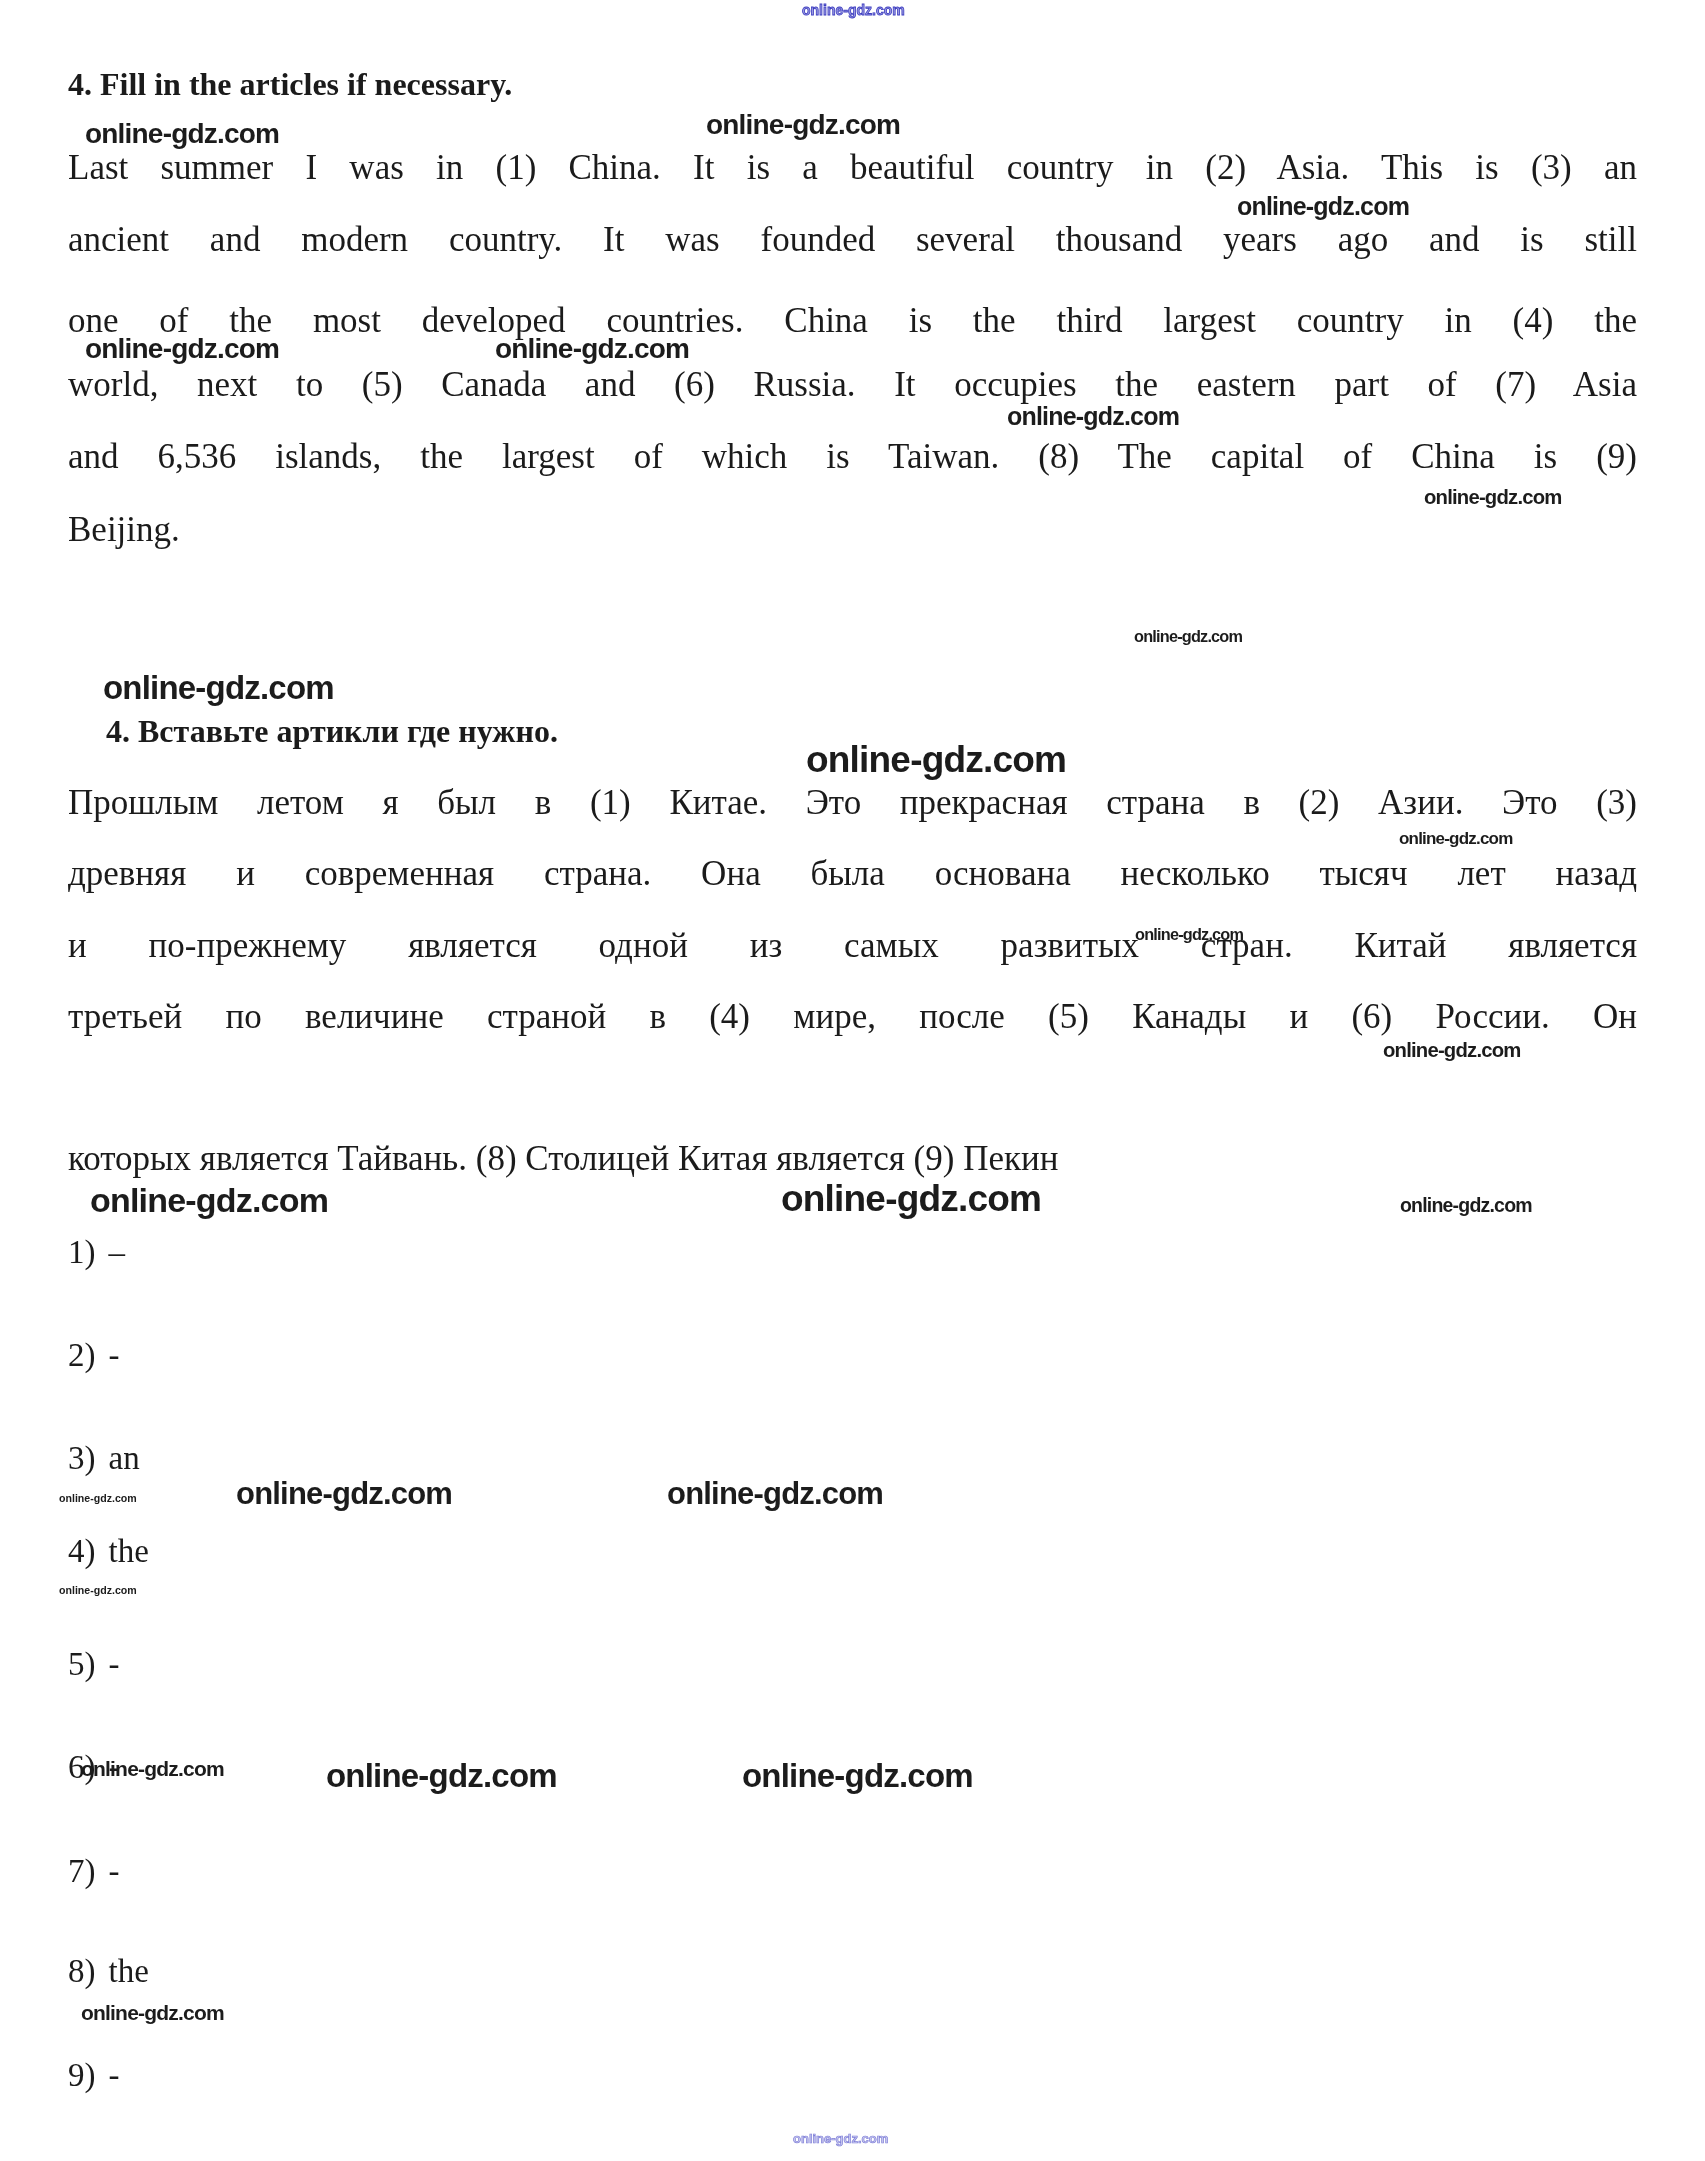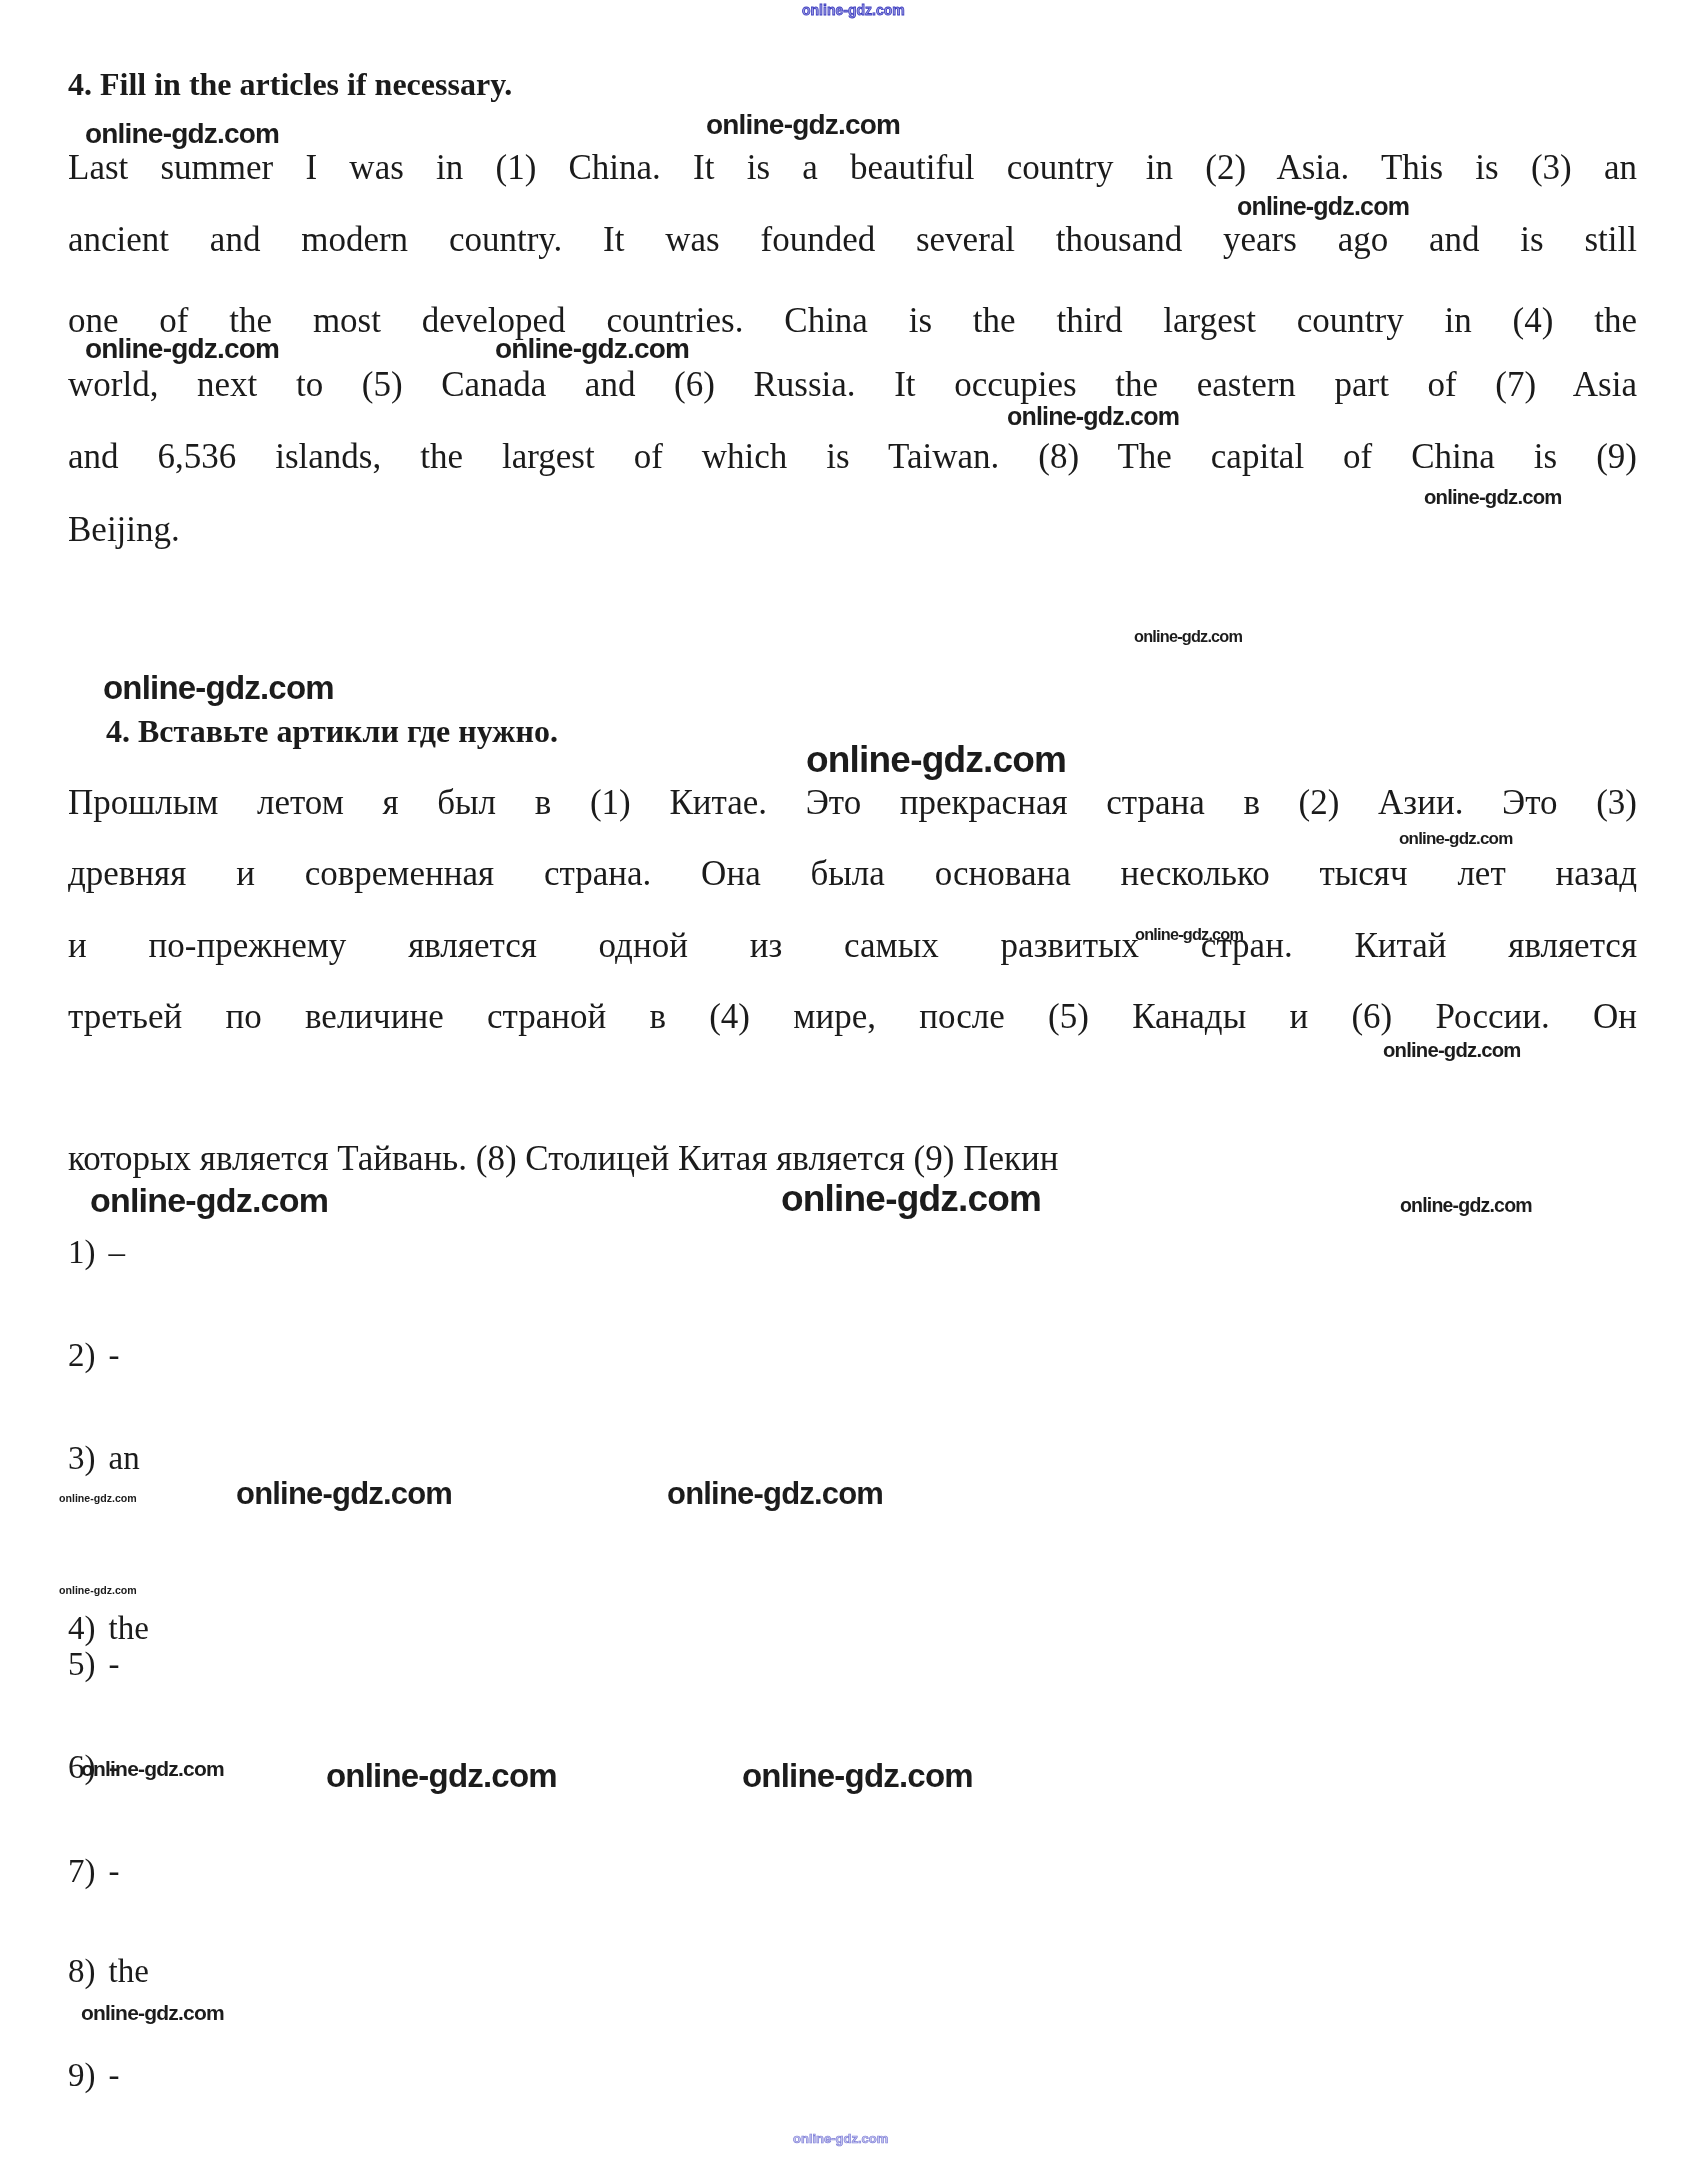--- a/index.html
+++ b/index.html
@@ -116,21 +116,21 @@
   <div class="answer" style="top:1339px;">
     <span>2)</span><span class="val">-</span>
   </div>
   <div class="answer" style="top:1442px;">
     <span>3)</span><span class="val">an</span>
   </div>
   <span class="wm" style="left:59px;top:1493px;font-size:10.6px;letter-spacing:0;">online-gdz.com</span>
   <span class="wm" style="left:236px;top:1478px;font-size:31px;">online-gdz.com</span>
   <span class="wm" style="left:667px;top:1478px;font-size:31px;">online-gdz.com</span>
 
-  <div class="answer" style="top:1612px;">
+  <div class="answer" style="top:1535px;">
     <span>4)</span><span class="val">the</span>
   </div>
   <span class="wm" style="left:59px;top:1585px;font-size:10.6px;letter-spacing:0;">online-gdz.com</span>
 
   <div class="answer" style="top:1648px;">
     <span>5)</span><span class="val">-</span>
   </div>
 
   <div class="answer" style="top:1751px;">
     <span>6)</span><span class="val">-</span>

